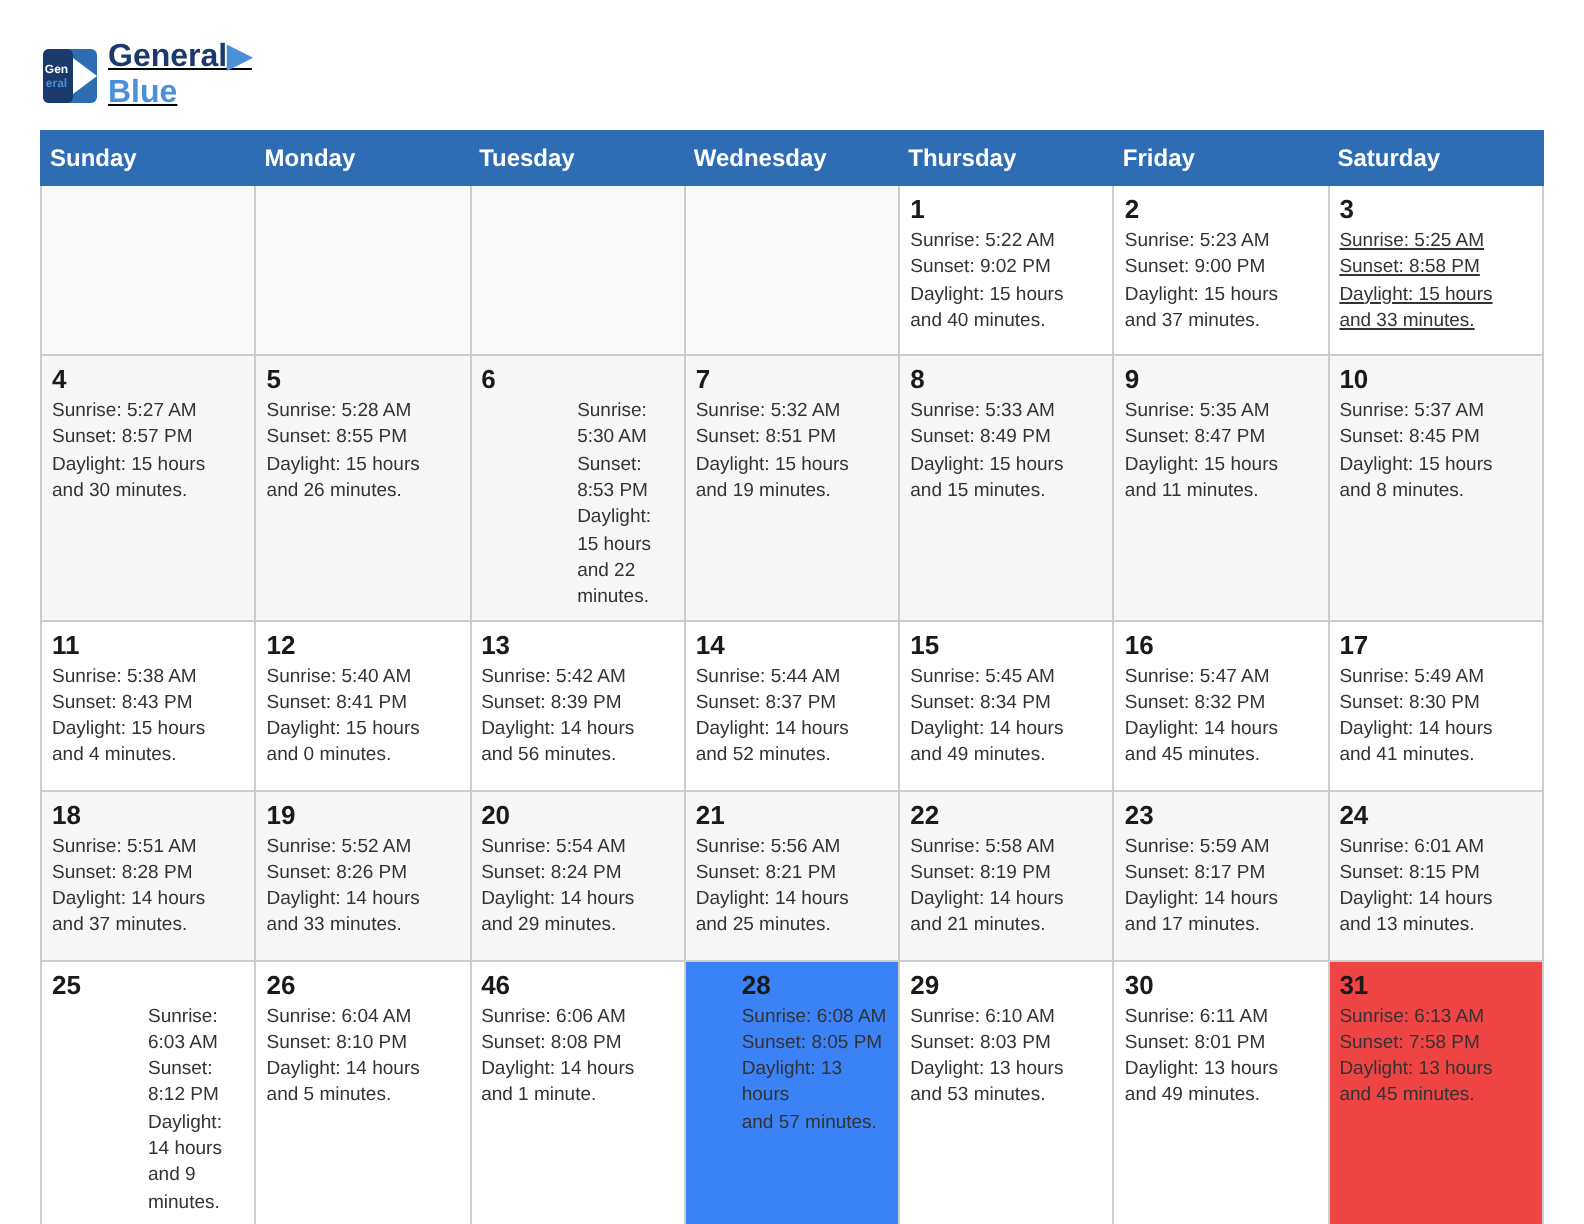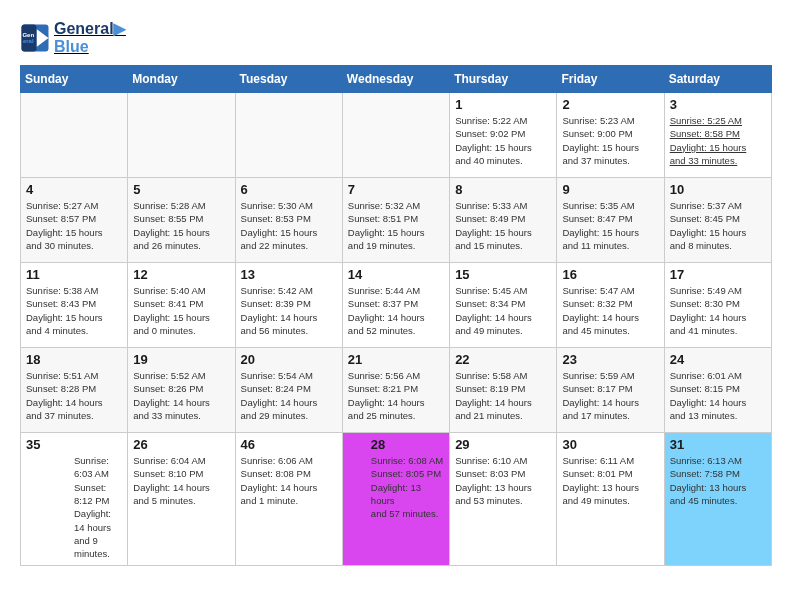--- a/index.html
+++ b/index.html
@@ -149,21 +149,21 @@
         </td>
         <td style="background: rgb(247, 247, 247);">
           <span class="day-number">5</span>
           <div class="day-info" style="white-space: pre-line;">Sunrise: 5:28 AM
 Sunset: 8:55 PM
 Daylight: 15 hours
 and 26 minutes.</div>
         </td>
         <td style="background: rgb(247, 247, 247);">
           <span class="day-number">6</span>
-          <div class="day-info" style="white-space: pre-line;">Sunrise: 5:30 AM
+          <div class="day-info" style="white-space: pre-line; margin-left: 48px;">Sunrise: 5:30 AM
 Sunset: 8:53 PM
 Daylight: 15 hours
 and 22 minutes.</div>
         </td>
         <td style="background: rgb(247, 247, 247);">
           <span class="day-number">7</span>
           <div class="day-info" style="white-space: pre-line;">Sunrise: 5:32 AM
 Sunset: 8:51 PM
 Daylight: 15 hours
 and 19 minutes.</div>
@@ -287,62 +287,62 @@
         <td style="background: rgb(247, 247, 247);">
           <span class="day-number">24</span>
           <div class="day-info" style="white-space: pre-line;">Sunrise: 6:01 AM
 Sunset: 8:15 PM
 Daylight: 14 hours
 and 13 minutes.</div>
         </td>
       </tr>
       <tr>
         <td style="background: rgb(255, 255, 255);">
-          <span class="day-number">35</span>
+          <span class="day-number">25</span>
           <div class="day-info" style="white-space: pre-line; margin-left: 48px;">Sunrise: 6:03 AM
 Sunset: 8:12 PM
 Daylight: 14 hours
 and 9 minutes.</div>
         </td>
         <td style="background: rgb(255, 255, 255);">
           <span class="day-number">26</span>
           <div class="day-info" style="white-space: pre-line;">Sunrise: 6:04 AM
 Sunset: 8:10 PM
 Daylight: 14 hours
 and 5 minutes.</div>
         </td>
         <td style="background: rgb(255, 255, 255);">
           <span class="day-number">46</span>
           <div class="day-info" style="white-space: pre-line;">Sunrise: 6:06 AM
 Sunset: 8:08 PM
 Daylight: 14 hours
 and 1 minute.</div>
         </td>
-        <td style="background: #d946ef; padding-left: 28px;">
+        <td style="background: #3b82f6; padding-left: 28px;">
           <span class="day-number">28</span>
           <div class="day-info" style="white-space: pre-line;">Sunrise: 6:08 AM
 Sunset: 8:05 PM
 Daylight: 13 hours
 and 57 minutes.</div>
         </td>
         <td style="background: rgb(255, 255, 255);">
           <span class="day-number">29</span>
           <div class="day-info" style="white-space: pre-line;">Sunrise: 6:10 AM
 Sunset: 8:03 PM
 Daylight: 13 hours
 and 53 minutes.</div>
         </td>
         <td style="background: rgb(255, 255, 255);">
           <span class="day-number">30</span>
           <div class="day-info" style="white-space: pre-line;">Sunrise: 6:11 AM
 Sunset: 8:01 PM
 Daylight: 13 hours
 and 49 minutes.</div>
         </td>
-        <td style="background: #7dd3fc;">
+        <td style="background: #ef4444;">
           <span class="day-number">31</span>
           <div class="day-info" style="white-space: pre-line;">Sunrise: 6:13 AM
 Sunset: 7:58 PM
 Daylight: 13 hours
 and 45 minutes.</div>
         </td>
       </tr>
     </tbody>
 </table>
 

